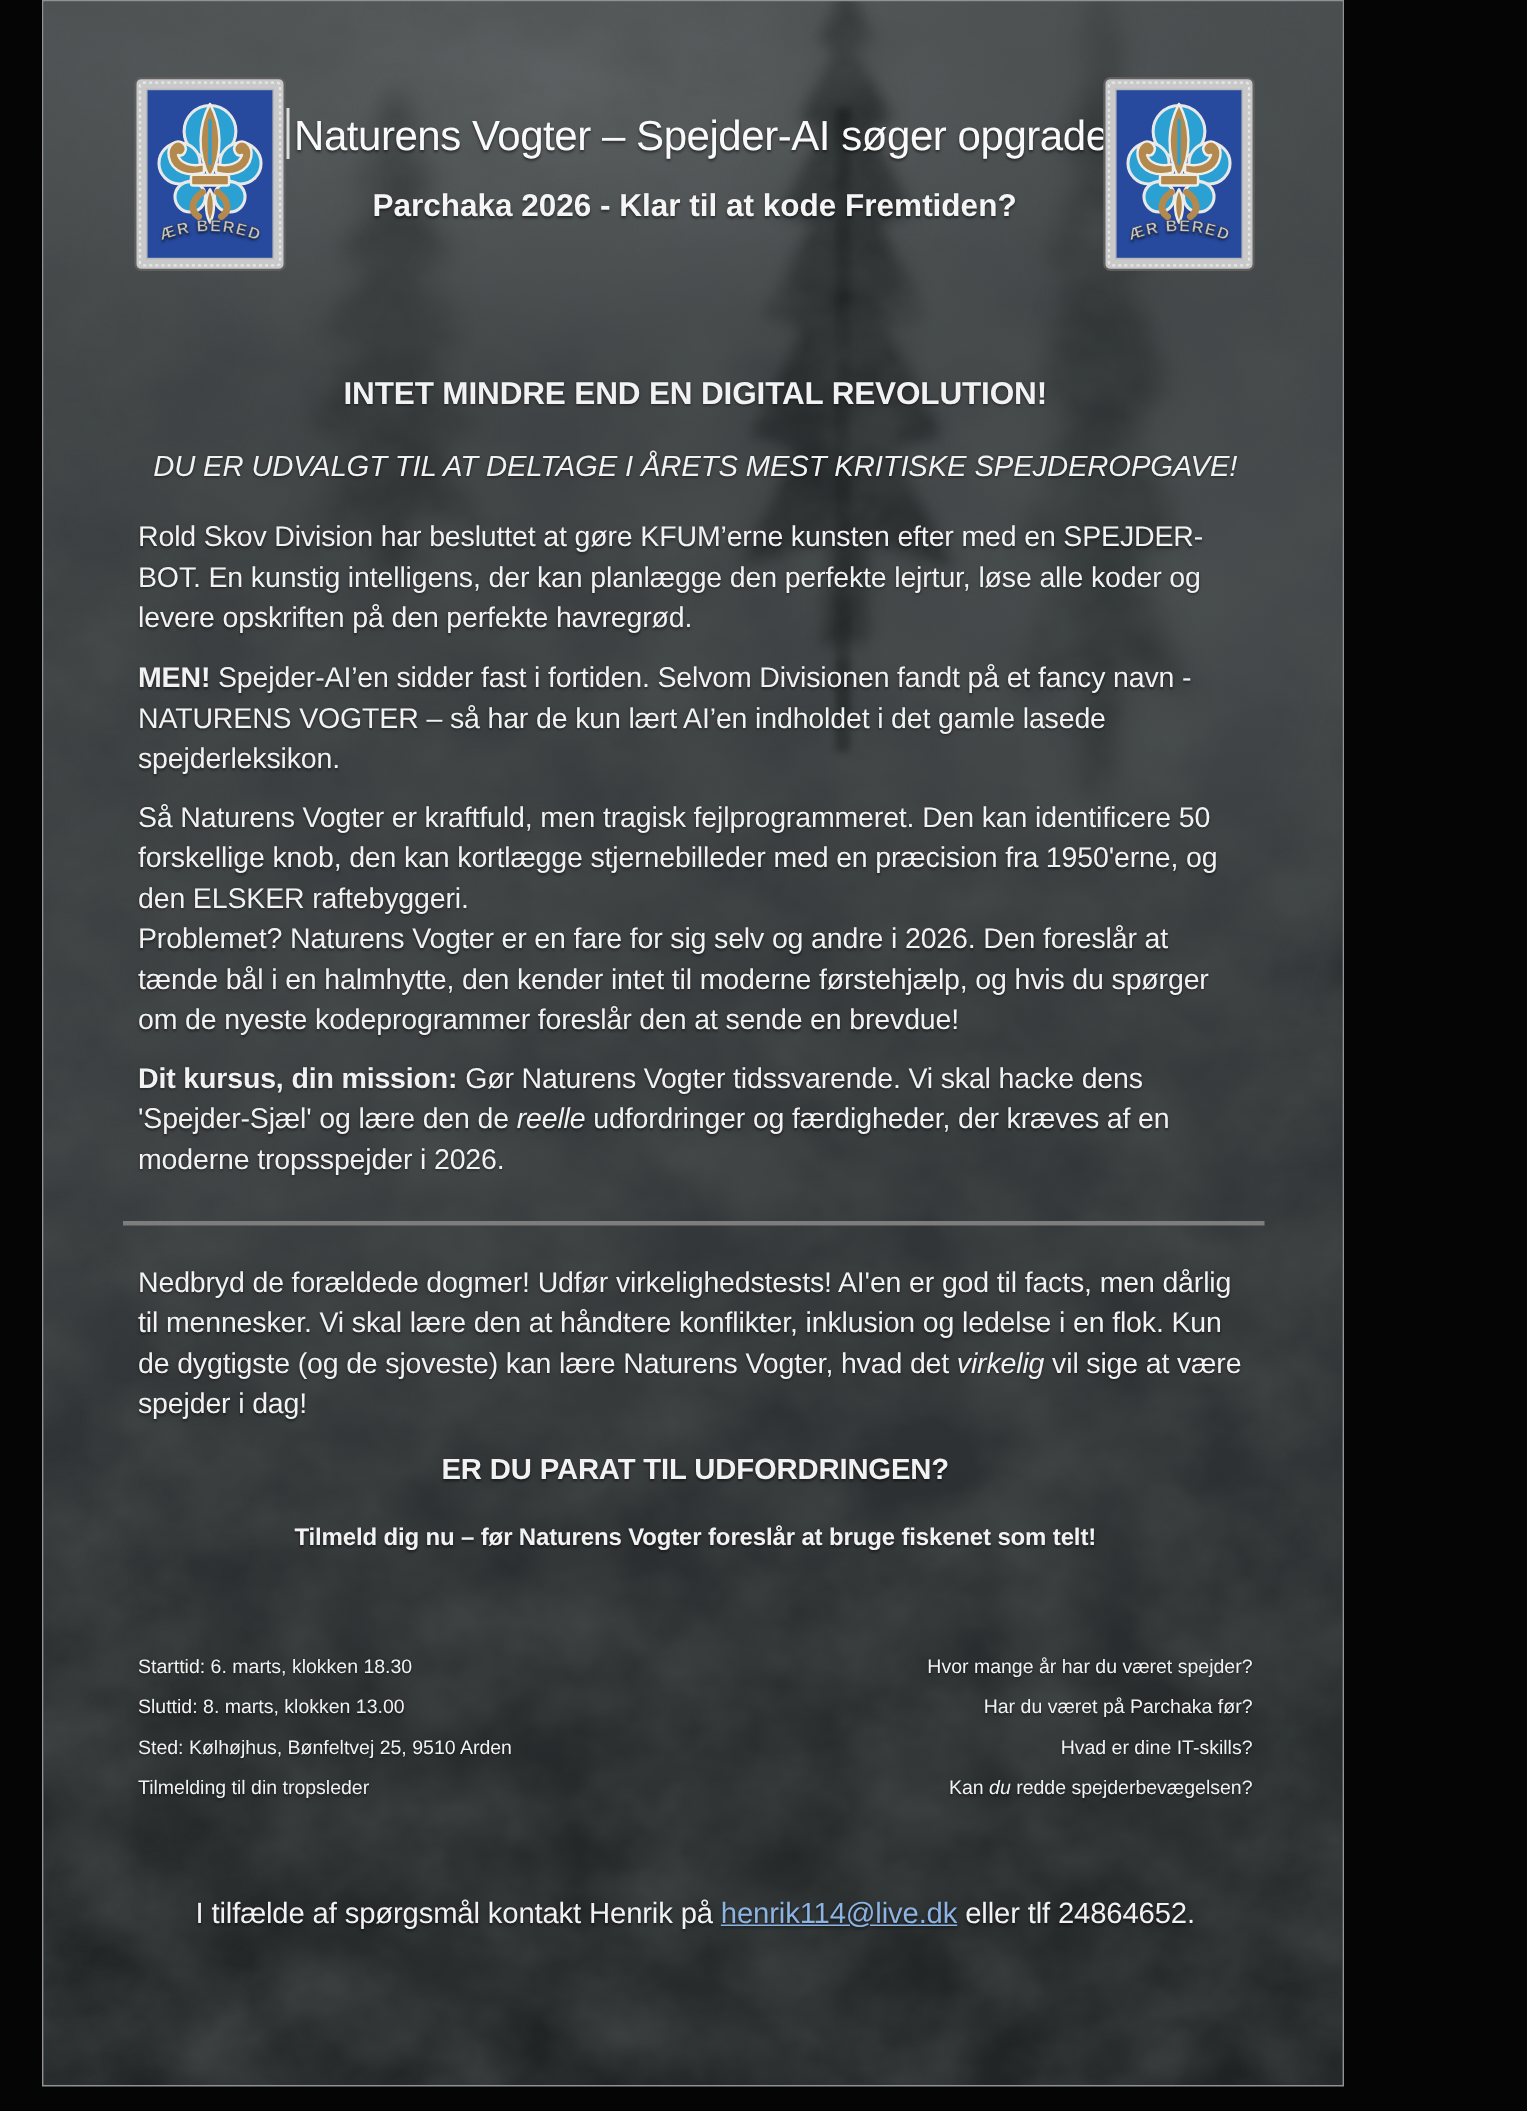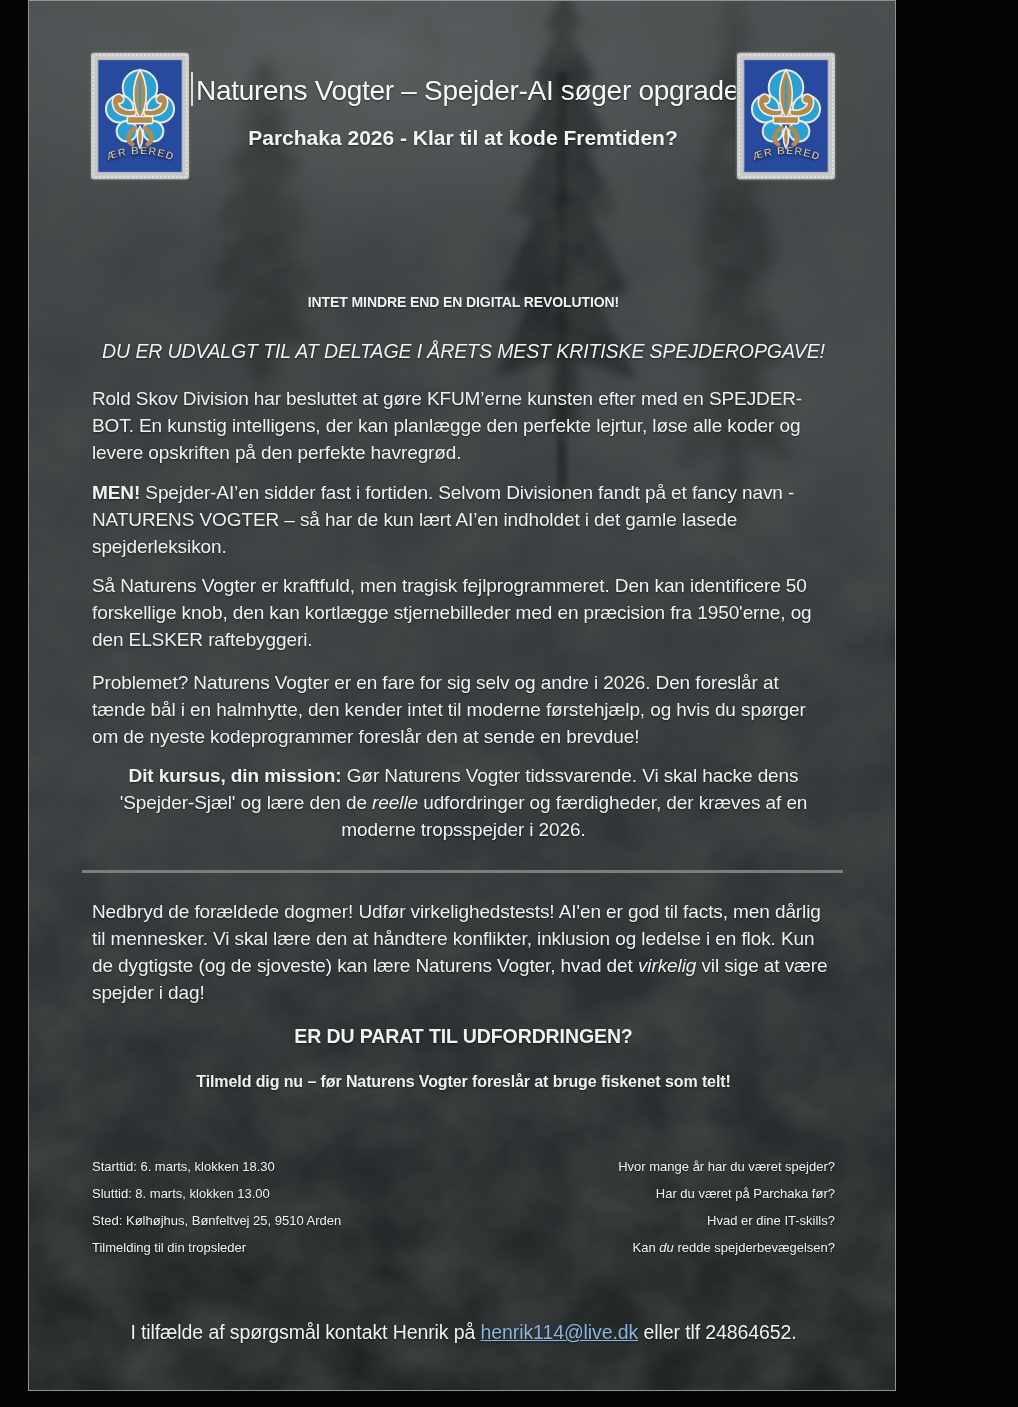--- a/index.html
+++ b/index.html
@@ -54,28 +54,28 @@
     white-space:nowrap;line-height:40px;color:#fafafa;
   }
   .caret{display:inline-block;width:2px;height:34px;background:#dcdcdc;vertical-align:-6px;margin-right:3px;}
   .subtitle{font-size:21px;font-weight:700;margin-top:15px;color:#f5f5f5;}
 
   
   .bodytext{padding:0 60px 0 63px;font-size:19px;line-height:27px;letter-spacing:-0.1px;}
   .center{text-align:center;}
   .b{font-weight:700;}
   .i{font-style:italic;}
-  .h-rev{margin-top:108px;font-weight:700;font-size:14px;}
+  .h-rev{margin-top:68px;font-weight:700;font-size:21px;}
   .h-chosen{margin-top:22px;font-style:italic;font-size:19.5px;}
   p{margin:0;}
   .p1{margin-top:20px;}
   .p2{margin-top:13px;}
   .p3{margin-top:12px;}
-  .p4{margin-top:16px;}
-  .p5{margin-top:12px;text-align:center;}
+  .p4{}
+  .p5{margin-top:12px;}
   .divider{border:none;border-top:3px solid #7d7d7d;margin:27px -8px 0 -10px;}
   .p6{margin-top:25px;}
   .h-ready{margin-top:17px;font-weight:700;font-size:19.5px;}
   .h-signup{margin-top:18px;font-weight:700;font-size:16px;}
 
   .details{display:flex;justify-content:space-between;margin-top:58px;font-size:13px;line-height:27px;letter-spacing:0;}
   .details .col-right{text-align:right;}
   .contact{margin-top:58px;text-align:center;font-size:19.5px;}
   a.email{color:#8db3e2;text-decoration:underline;}
 </style>

